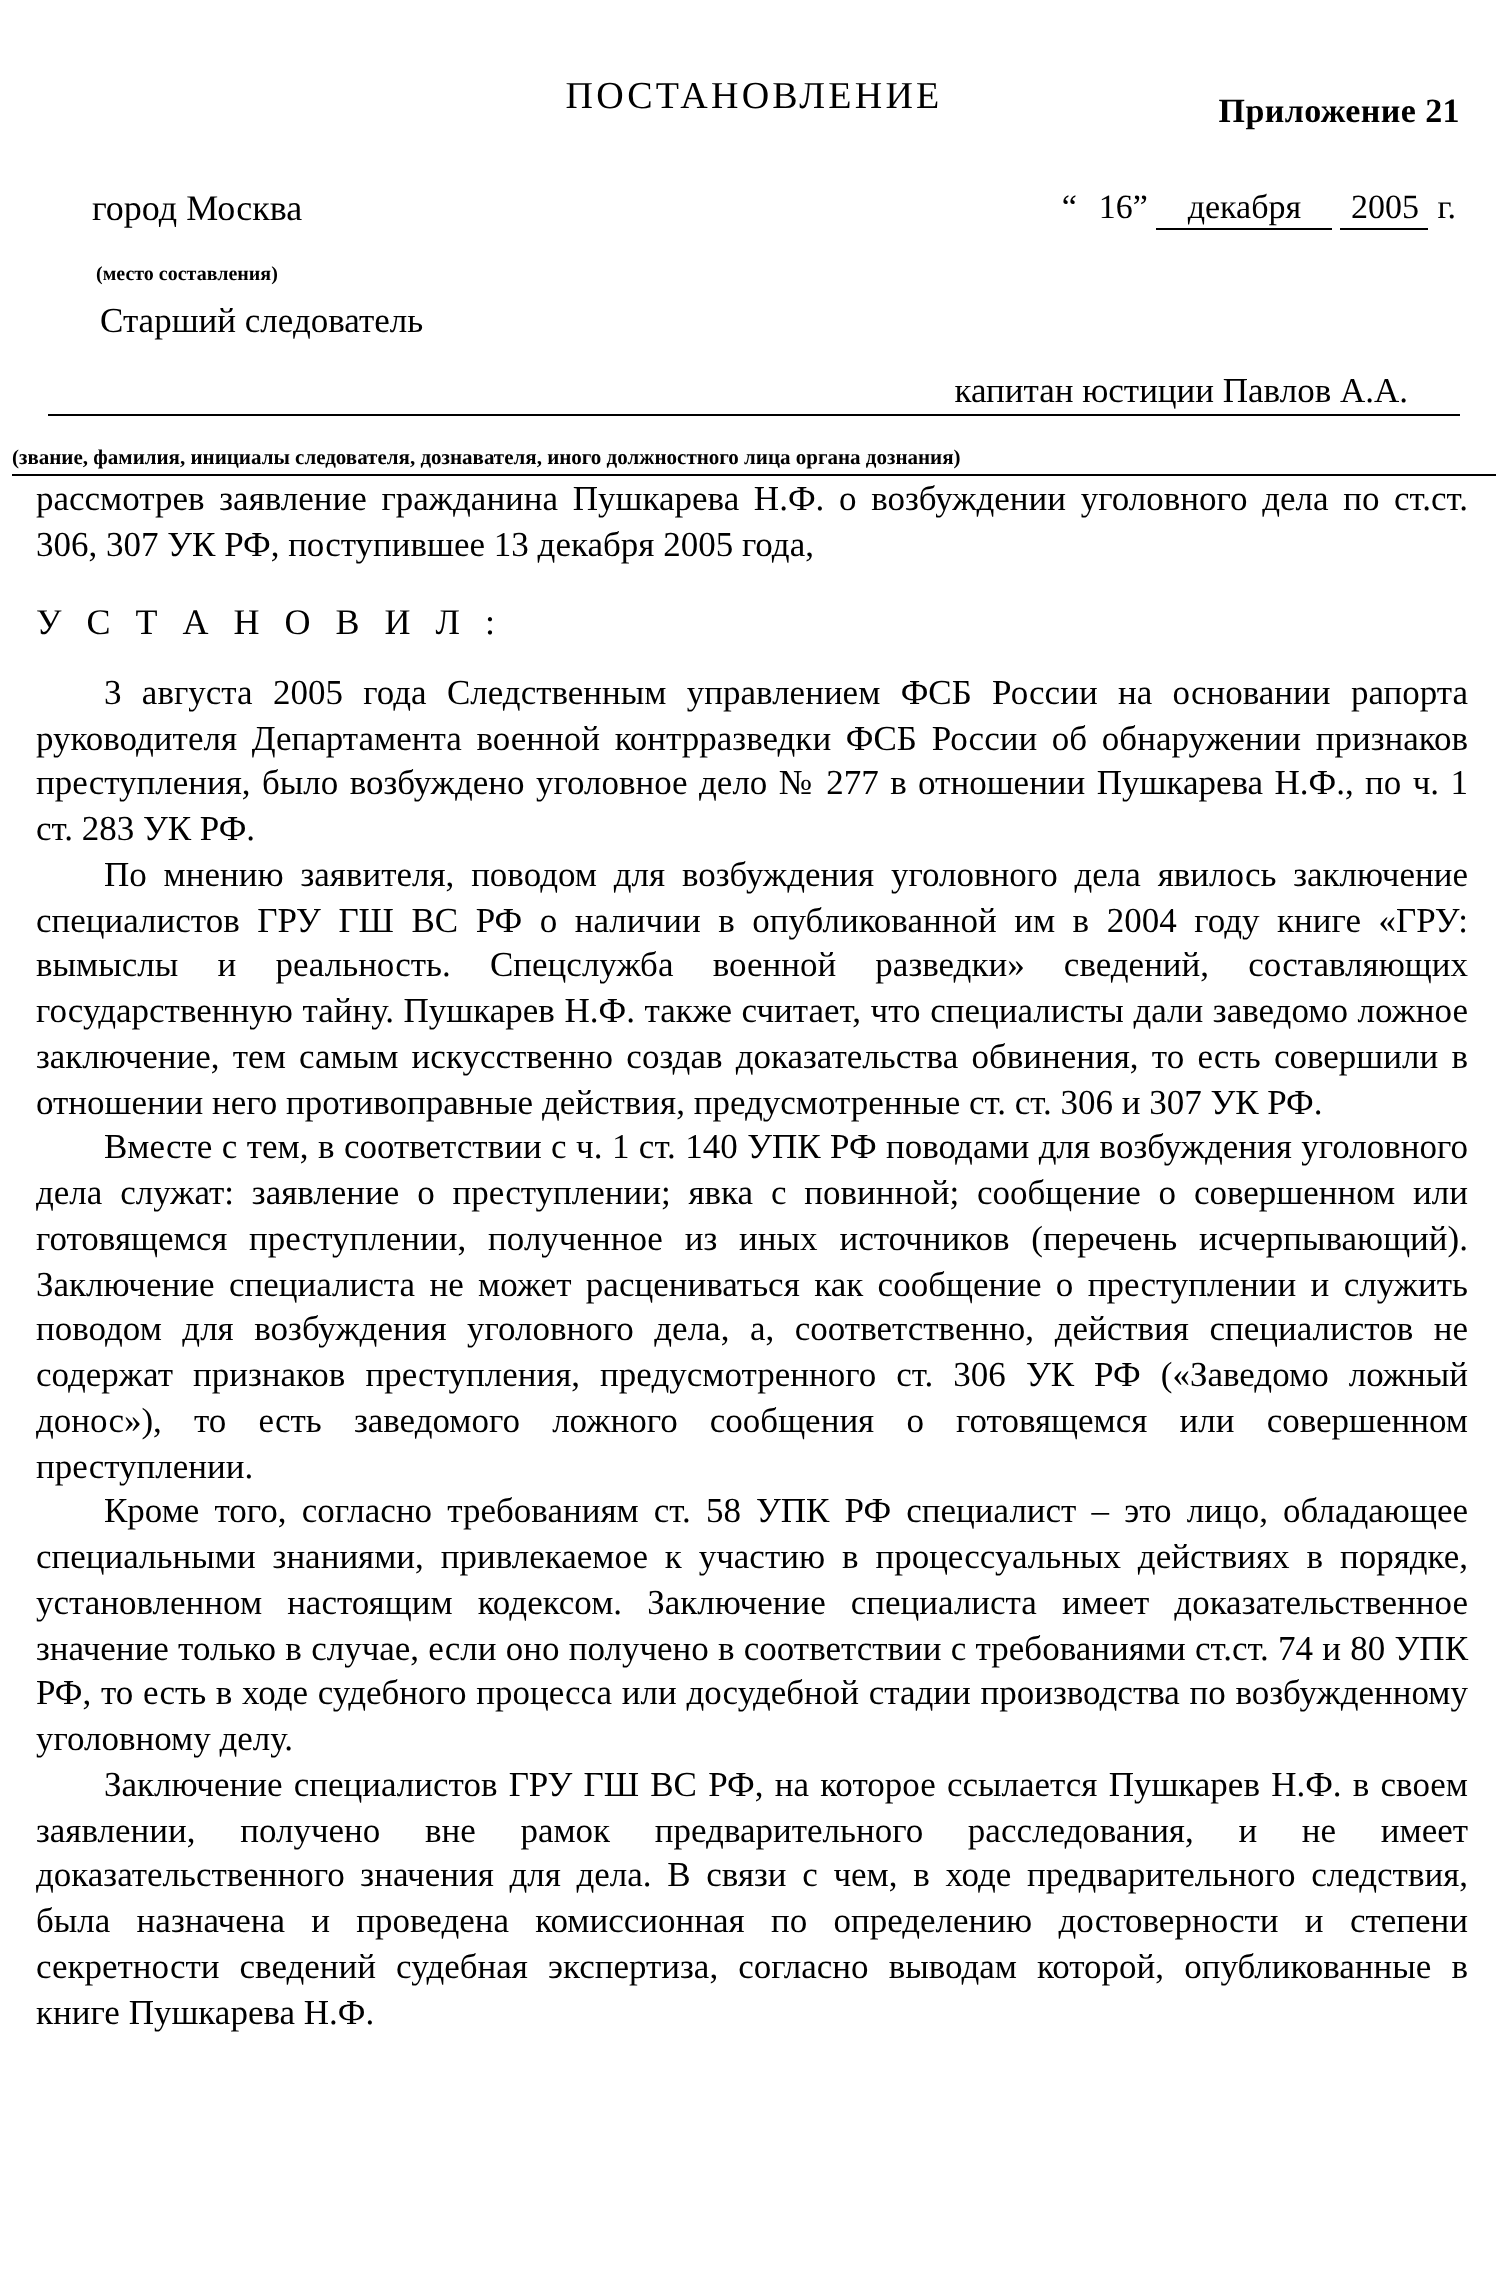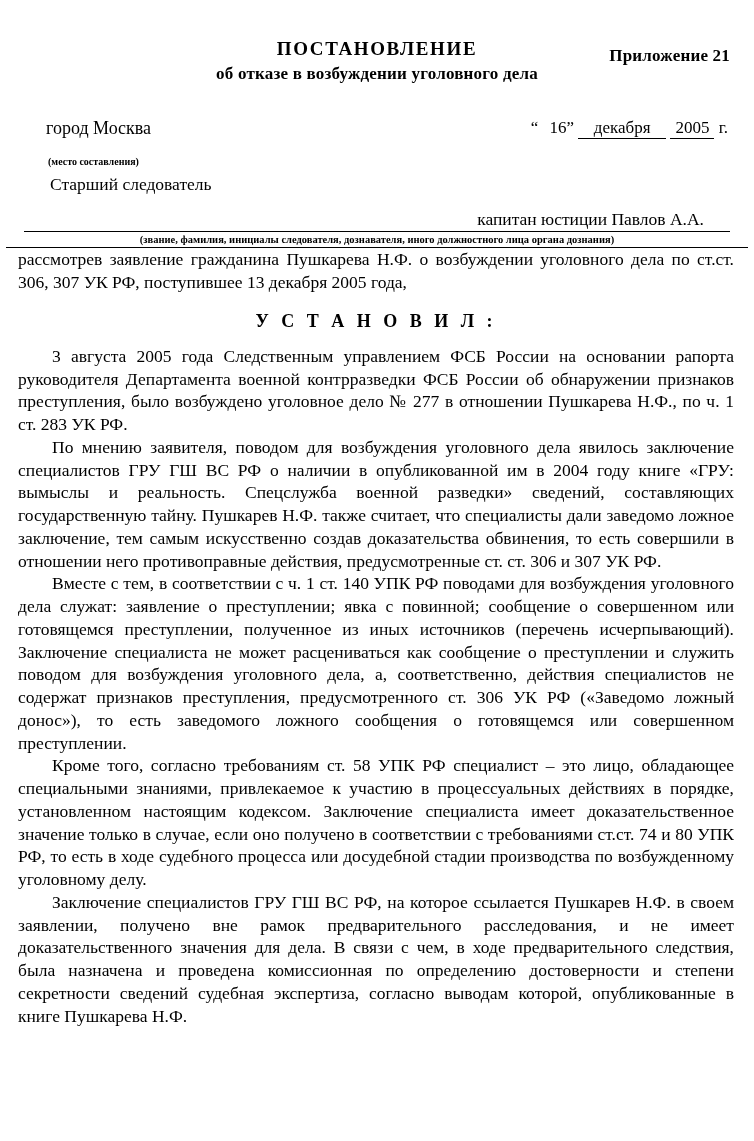--- a/index.html
+++ b/index.html
@@ -28,21 +28,21 @@
     right: 24px;
     font-weight: bold;
     font-size: 17px;
     letter-spacing: 0.2px;
   }
   .title-block {
     text-align: center;
     margin-top: 38px;
   }
   .title-main {
-    font-weight: bold;
+    font-weight: normal;
     font-size: 19px;
     letter-spacing: 1.6px;
   }
   .title-sub {
     font-weight: bold;
     font-size: 17px;
     margin-top: 4px;
     letter-spacing: 0.2px;
   }
   .line-city {
@@ -113,24 +113,23 @@
     margin-top: 14px;
     padding: 0 26px 0 26px;
     text-align: right;
     font-size: 17.5px;
     border-bottom: 1px solid #000;
     margin-left: 24px;
     margin-right: 24px;
     padding-bottom: 1px;
   }
   .official-caption {
-    text-align: center;
     font-size: 10.5px;
     font-weight: bold;
-    margin-top: 2px;
+    margin-top: 16px;
     border-bottom: 1px solid #000;
     margin-left: 6px;
     margin-right: 6px;
     padding-bottom: 2px;
   }
   .body-text {
     padding: 0 20px 0 18px;
     font-size: 17.5px;
     line-height: 1.30;
     text-align: justify;
@@ -139,38 +138,37 @@
     margin: 0;
     text-indent: 34px;
     text-align: justify;
   }
   p.noindent {
     margin: 0;
     text-indent: 0;
     text-align: justify;
   }
   .established {
-    text-align: center;
-    font-weight: bold;
+    text-align: left;
+    font-weight: normal;
     font-size: 18px;
     letter-spacing: 4px;
     margin: 16px 0 12px 0;
   }
   .tight { margin-top: 2px; }
 </style>
 </head>
 <body>
 
 <div class="page">
 
   <div class="appendix">Приложение 21</div>
 
   <div class="title-block">
     <div class="title-main">ПОСТАНОВЛЕНИЕ</div>
-    <div class="title-sub">об отказе в возбуждении уголовного дела</div>
   </div>
 
   <div class="line-city">
     <div class="city-name">город Москва</div>
     <div class="city-caption">(место составления)</div>
     <div class="date-group">
       <span class="q">“</span><span class="date-day">16</span><span class="q">”</span>
       <span class="date-month">декабря</span>
       <span class="date-year">2005</span>
       <span>г.</span>

